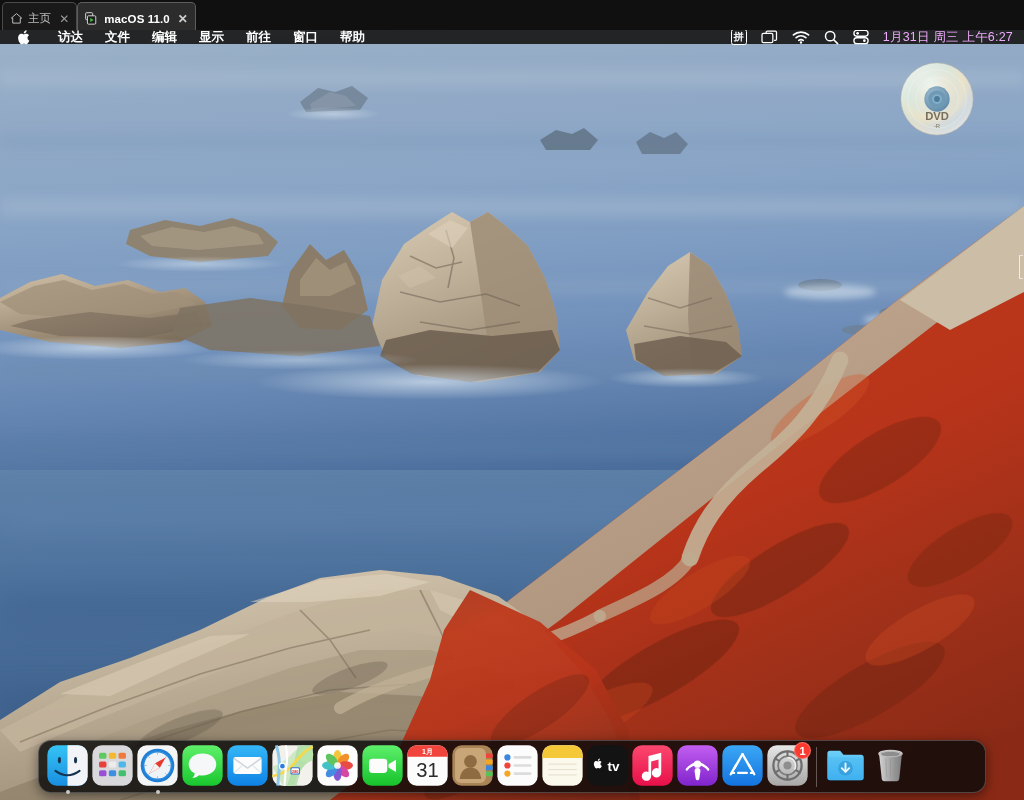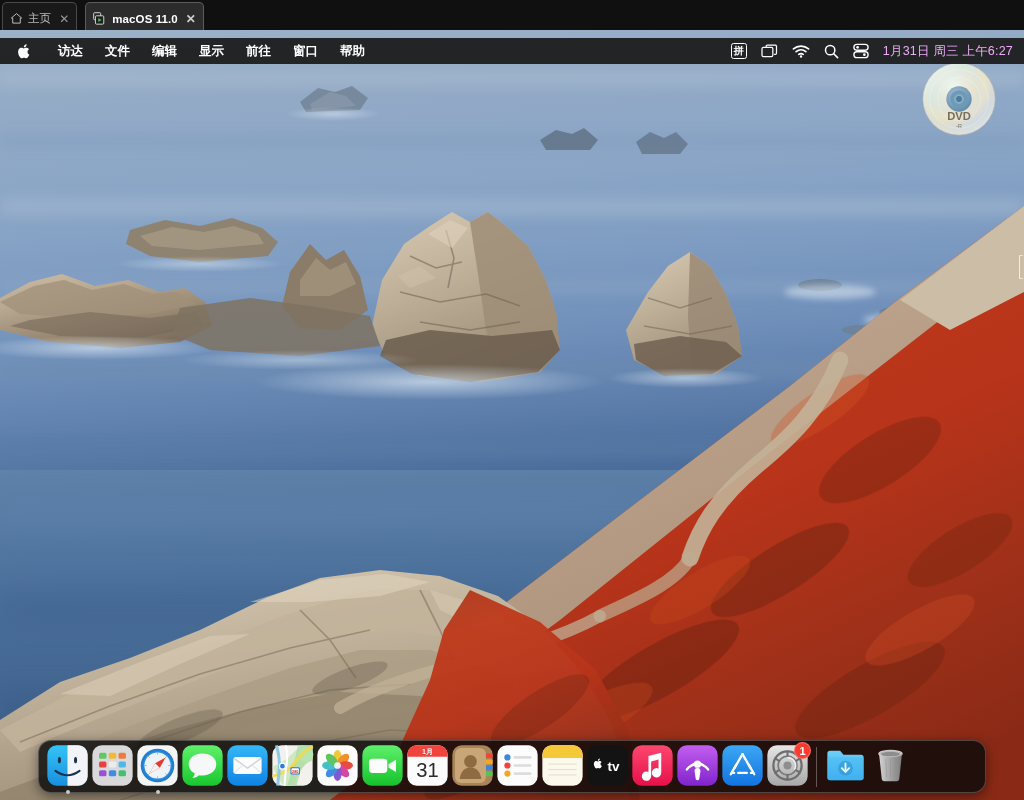--- a/index.html
+++ b/index.html
@@ -21,58 +21,58 @@
   }
   .tab {
     height:28px; display:flex; align-items:center; gap:5px;
     padding:4px 7px 0 7px;
     border:1px solid #4a4a4a; border-bottom:none;
     border-radius:5px 5px 0 0;
     background:#191919;
     font-size:11.5px; color:#b9b9b9;
     position:relative;
   }
-  .tab.active { background:#2c2c2c; color:#ffffff; font-weight:bold; border-color:#5d5d5d;margin-left:8px; }
+  .tab.active { background:#2c2c2c; color:#ffffff; font-weight:bold; border-color:#5d5d5d; }
   .tab-label { white-space:nowrap; letter-spacing:.1px; }
   .tab .tab-close { font-size:12px; color:#9a9a9a; margin-left:3px; line-height:1; }
   .tab.active .tab-close { color:#cfcfcf; }
   .home-ico { width:13px; height:13px; display:block; }
   .vm-ico { width:14px; height:13px; display:block; }
 
   
   .desktop {
     position:absolute; top:30px; left:0; width:1024px; height:770px;
     overflow:hidden;
   }
   .wall { position:absolute; inset:0; }
 
   
   .menubar {
-    position:absolute; top:8px; left:0; width:1024px; height:26px;
+    position:absolute; top:0; left:0; width:1024px; height:14px;
     background:rgba(28,28,28,0.94);
     display:flex; align-items:center;
     z-index:30;
     font-size:12.5px; color:#fff;
   }
   .mb-left { display:flex; align-items:center; height:100%; }
   .apple-logo { margin:0 16px 0 16px; display:block; }
   .mb-item { padding:0 11px; line-height:26px; white-space:nowrap; font-weight:bold; font-size:12.5px;}
   .mb-right { margin-left:auto; display:flex; align-items:center; height:100%; padding-right:11px; gap:14px;}
   .mb-icon { display:flex; align-items:center; justify-content:center; }
   .ime-badge {
     width:16px;height:16px;border:1.2px solid #fff;border-radius:2.5px;
     display:flex;align-items:center;justify-content:center;
     font-size:10px;line-height:1;color:#fff;font-weight:bold;
   }
   .mb-clock { font-size:12.5px; color:#f0abfc; white-space:nowrap; letter-spacing:.2px; font-weight:500;}
 
   
   .desk-icon {
     position:absolute; top:30px; left:898px; width:122px;
-    display:flex; flex-direction:column; align-items:center; gap:4px;
+    display:flex; flex-direction:row; align-items:center; gap:4px;
     z-index:20;
   }
   .desk-icon-label {
     font-size:12px; font-weight:bold; color:#fff; text-align:center;
     line-height:15px; width:118px;
     text-shadow:0 1px 2px rgba(0,0,0,.85), 0 0 3px rgba(0,0,0,.6);
   }
 
   
   .dock {

